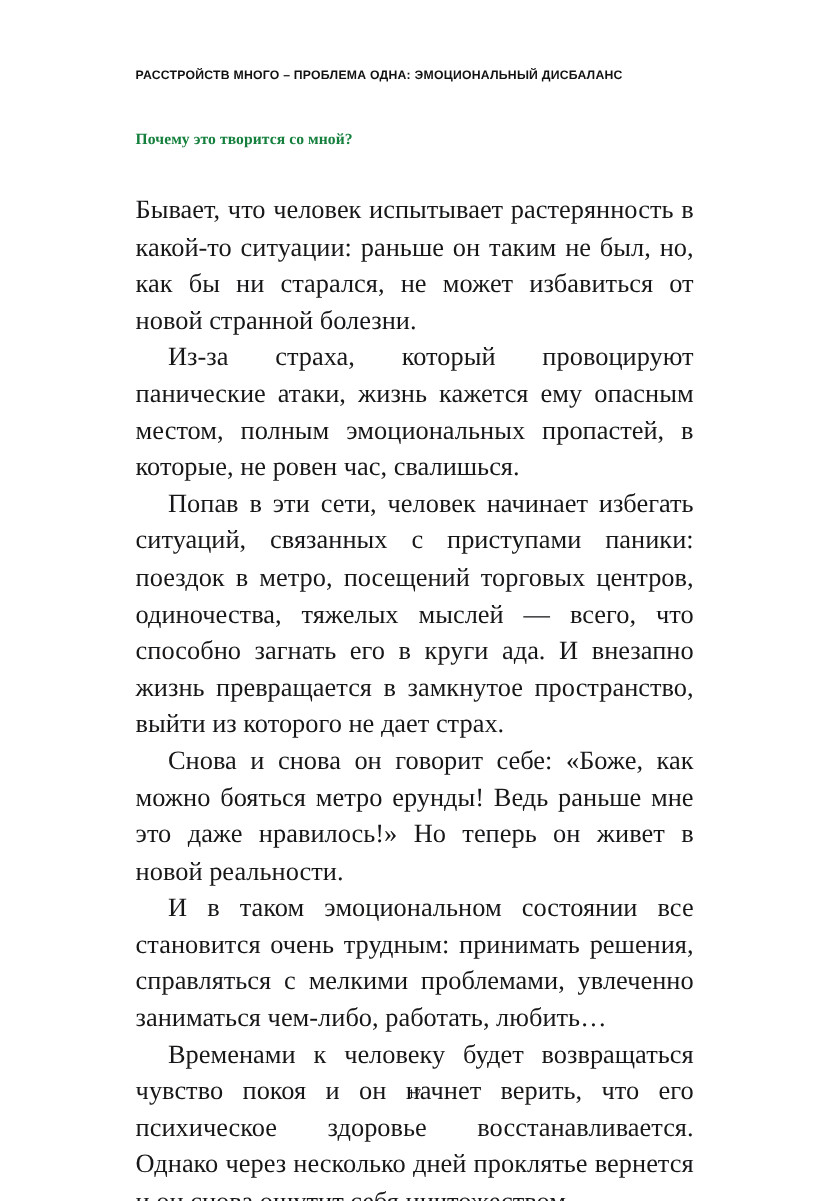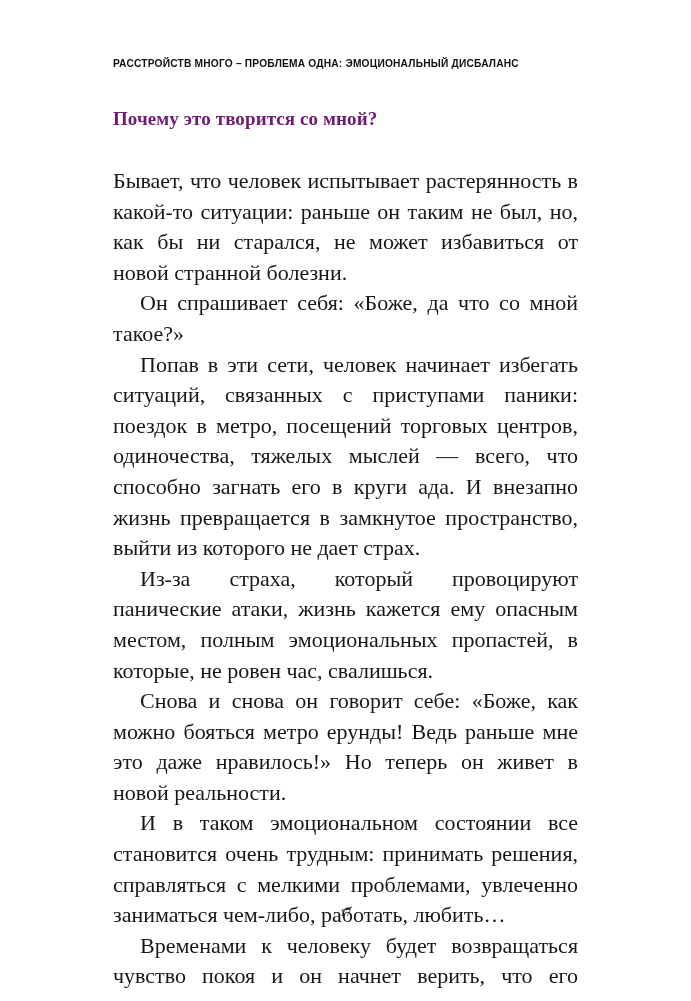--- a/index.html
+++ b/index.html
@@ -34,23 +34,23 @@
     font-size: 10.2px;
     font-weight: 700;
     letter-spacing: 0.02em;
     color: #111111;
     text-transform: uppercase;
     margin: 0 0 39px 0;
     white-space: nowrap;
   }
   .chapter-title {
     font-family: "Liberation Serif", serif;
-    font-size: 19px;
+    font-size: 13px;
     font-weight: 700;
-    color: #701a75;
+    color: #15803d;
     margin: 0 0 36px 0;
     letter-spacing: 0.005em;
   }
   .body-text p {
     margin: 0;
     font-size: 22px;
     line-height: 30.6px;
     text-align: justify;
     text-justify: inter-word;
     color: #17171a;
@@ -79,23 +79,22 @@
 <div class="page">
 
   <div class="content">
 
     <div class="running-head">РАССТРОЙСТВ МНОГО – ПРОБЛЕМА ОДНА: ЭМОЦИОНАЛЬНЫЙ ДИСБАЛАНС</div>
 
     <h1 class="chapter-title">Почему это творится со мной?</h1>
 
     <div class="body-text">
       <p class="first">Бывает, что человек испытывает растерянность в какой-то ситуации: раньше он таким не был, но, как бы ни старался, не может избавиться от новой странной болезни.</p>
-      <p class="indent">Он спрашивает себя: «Боже, да что со мной такое?»</p>
+      <p class="indent">Из-за страха, который провоцируют панические атаки, жизнь кажется ему опасным местом, полным эмоциональных пропастей, в которые, не ровен час, свалишься.</p>
       <p class="indent">Попав в эти сети, человек начинает избегать ситуаций, связанных с приступами паники: поездок в метро, посещений торговых центров, одиночества, тяжелых мыслей — всего, что способно загнать его в круги ада. И внезапно жизнь превращается в замкнутое пространство, выйти из которого не дает страх.</p>
-      <p class="indent">Из-за страха, который провоцируют панические атаки, жизнь кажется ему опасным местом, полным эмоциональных пропастей, в которые, не ровен час, свалишься.</p>
       <p class="indent">Снова и снова он говорит себе: «Боже, как можно бояться метро ерунды! Ведь раньше мне это даже нравилось!» Но теперь он живет в новой реальности.</p>
       <p class="indent">И в таком эмоциональном состоянии все становится очень трудным: принимать решения, справляться с мелкими проблемами, увлеченно заниматься чем-либо, работать, любить…</p>
       <p class="indent">Временами к человеку будет возвращаться чувство покоя и он начнет верить, что его психическое здоровье восстанавливается. Однако через несколько дней проклятье вернется и он снова ощутит себя ничтожеством.</p>
     </div>
 
   </div>
 
   <div class="folio">17</div>
 
 </div>

